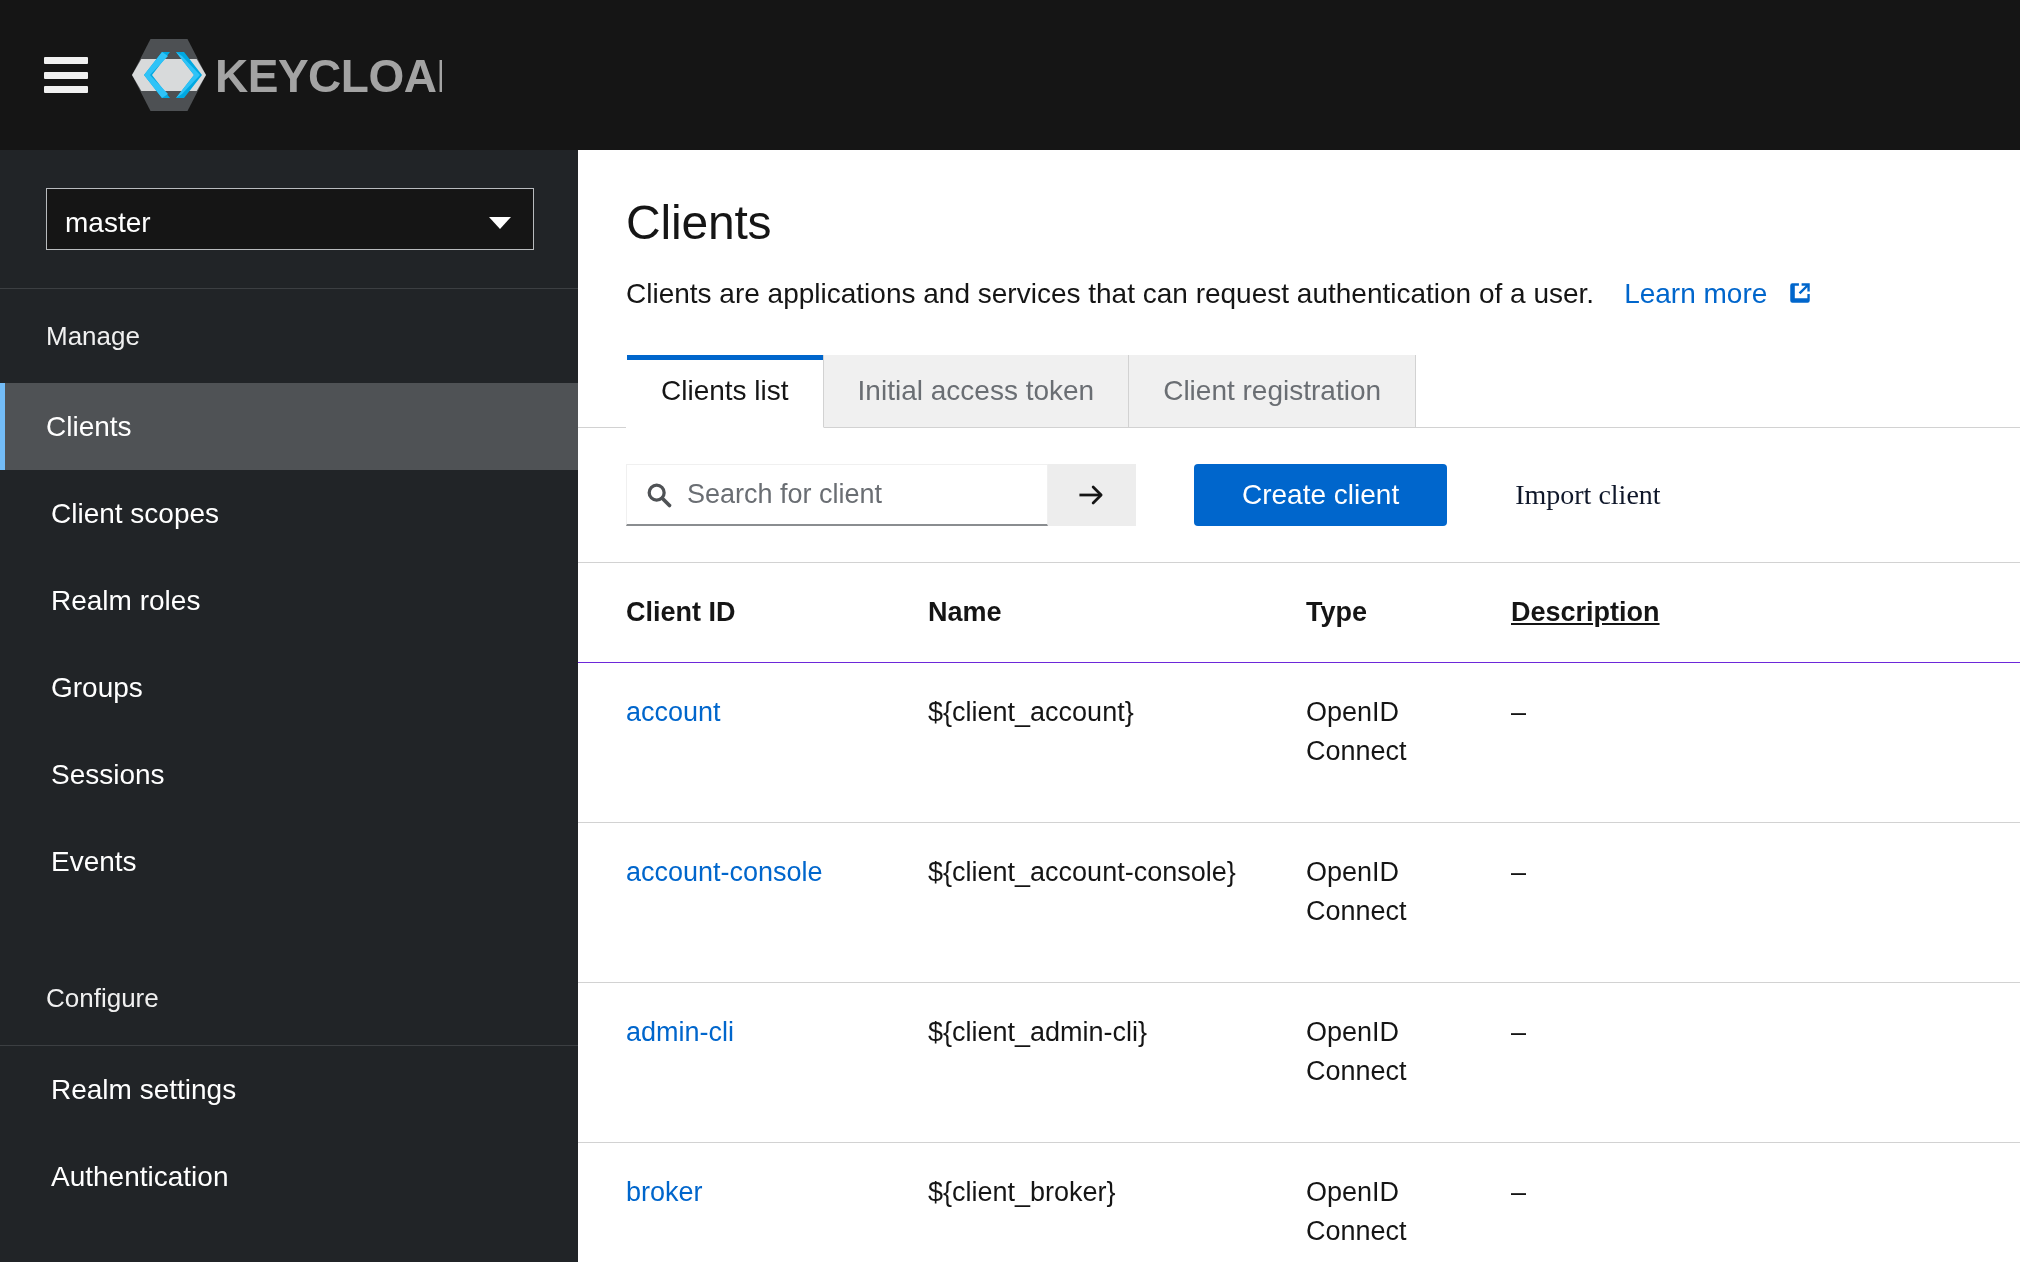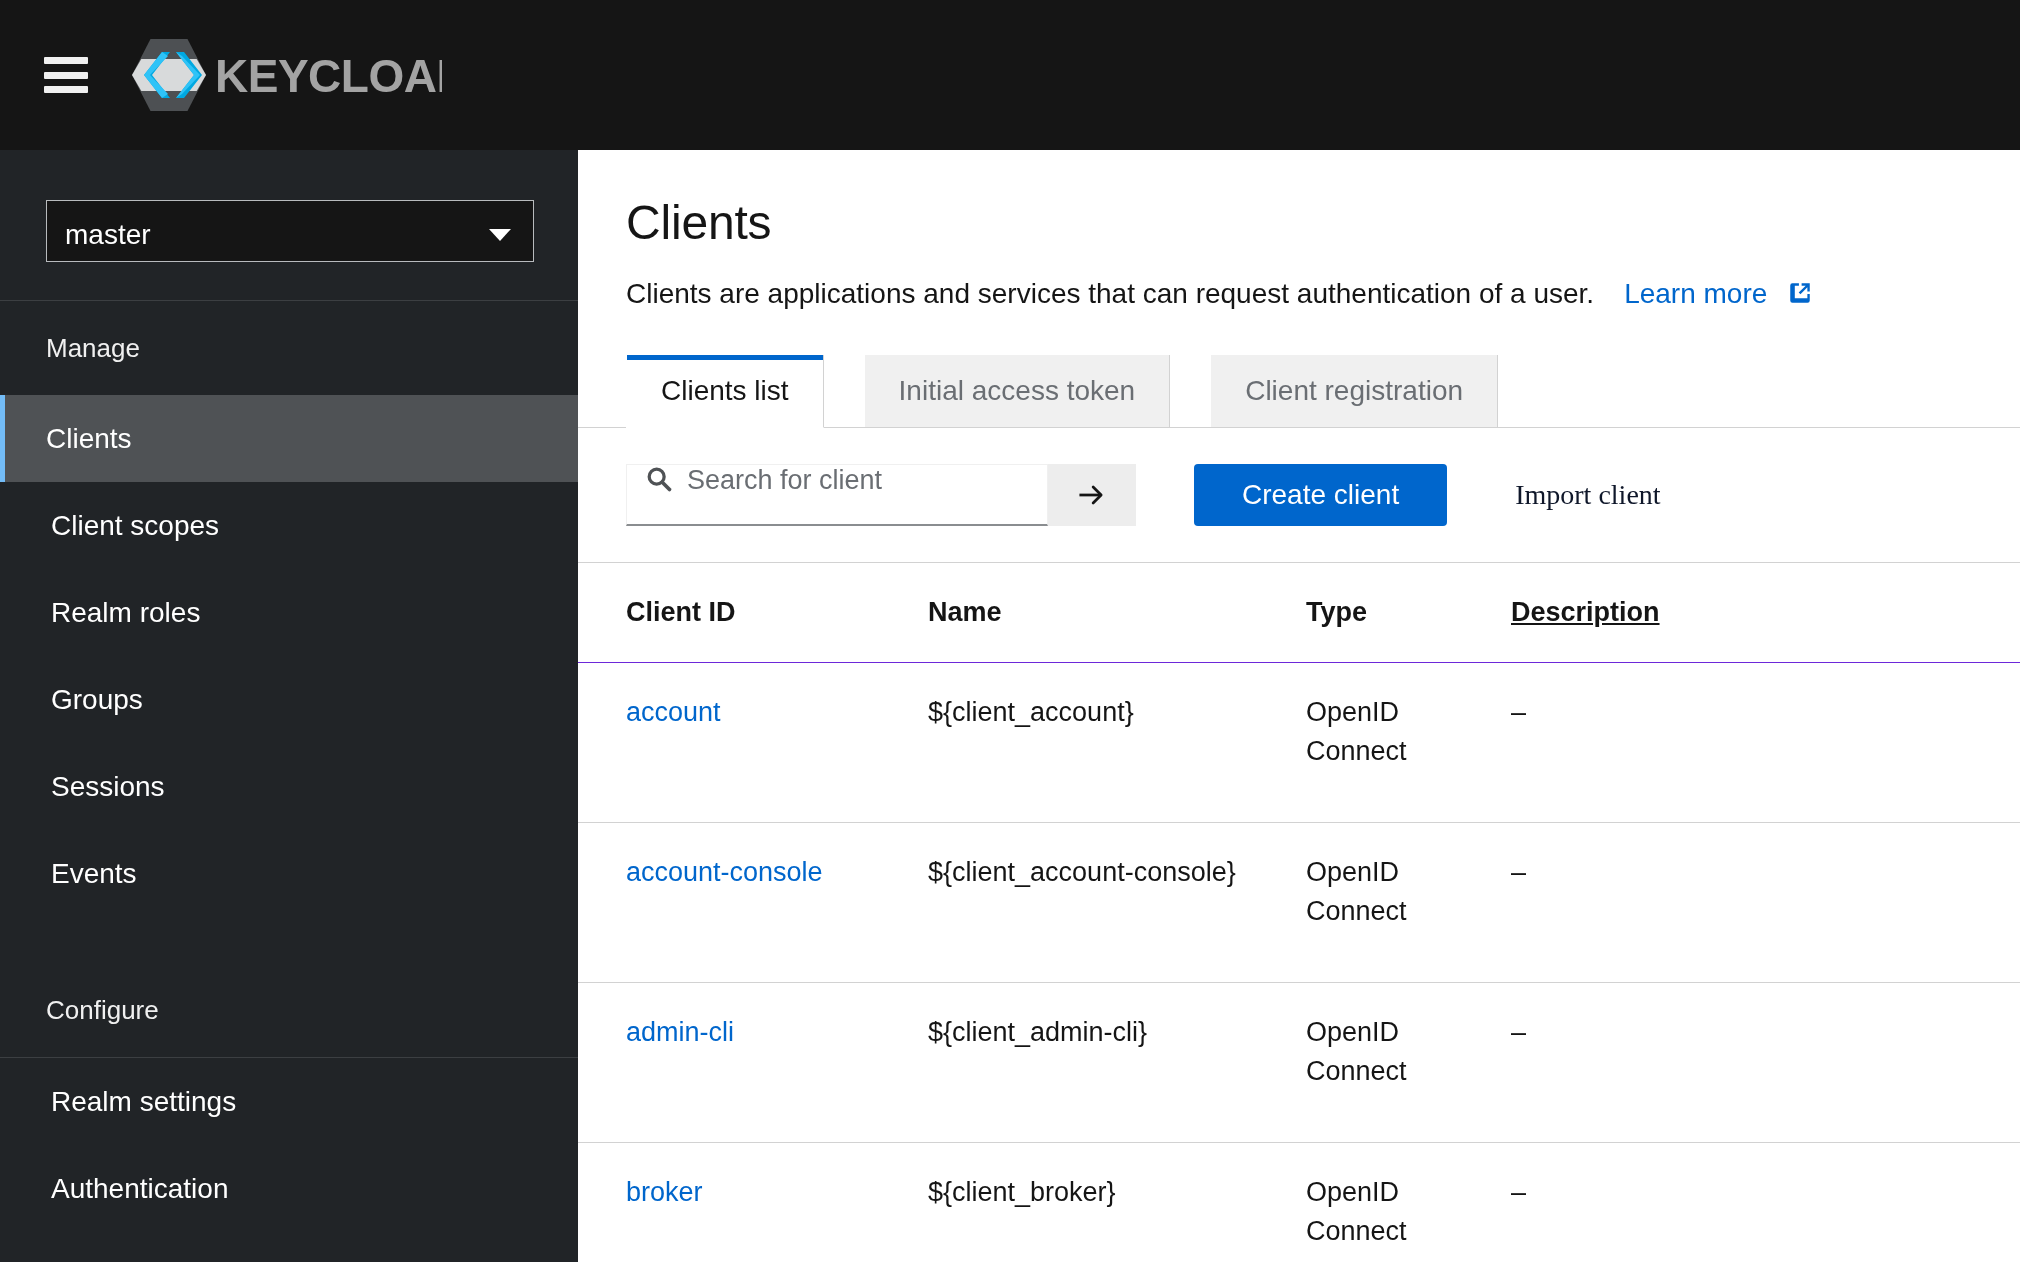--- a/index.html
+++ b/index.html
@@ -75,21 +75,20 @@
   }
   .realm-selector {
     height: 62px;
     background: #151515;
     border: 1px solid #b8bbbe;
     display: flex;
     align-items: center;
     justify-content: space-between;
     padding: 8px 20px 0 18px;
     cursor: pointer;
-    margin-top: 12px;
   }
   .realm-selector .realm-name {
     color: #fff;
     font-size: 28px;
     line-height: 1;
   }
   .caret-down {
     width: 0; height: 0;
     border-left: 11px solid transparent;
     border-right: 11px solid transparent;
@@ -165,21 +164,20 @@
   .ext-icon { position: relative; top: 3px; }
 
   
   .tabs {
     display: flex;
     align-items: stretch;
     margin-top: 42px;
     padding-left: 48px;
     border-bottom: 1px solid #d2d2d2;
     height: 78px;
-    gap: 41px;
   }
   .tab {
     display: flex;
     align-items: center;
     padding: 0 34px;
     font-size: 28px;
     color: #6a6e73;
     background: #f0f0f0;
     cursor: pointer;
     border-right: 1px solid #d2d2d2;
@@ -212,22 +210,22 @@
     display: flex;
     align-items: stretch;
     height: 62px;
   }
   .search-box {
     width: 422px;
     background: #ffffff;
     border: 1px solid #f0f0f0;
     border-bottom: 2px solid #8a8d90;
     display: flex;
-    align-items: flex-start;
-    padding: 0 18px;
+    align-items: center;
+    padding: 8px 18px;
     gap: 14px;
   }
   .search-box .magnifier { flex: 0 0 auto; }
   .search-input {
     border: none;
     outline: none;
     background: transparent;
     font-family: "Liberation Sans", sans-serif;
     font-size: 27px;
     color: #151515;

